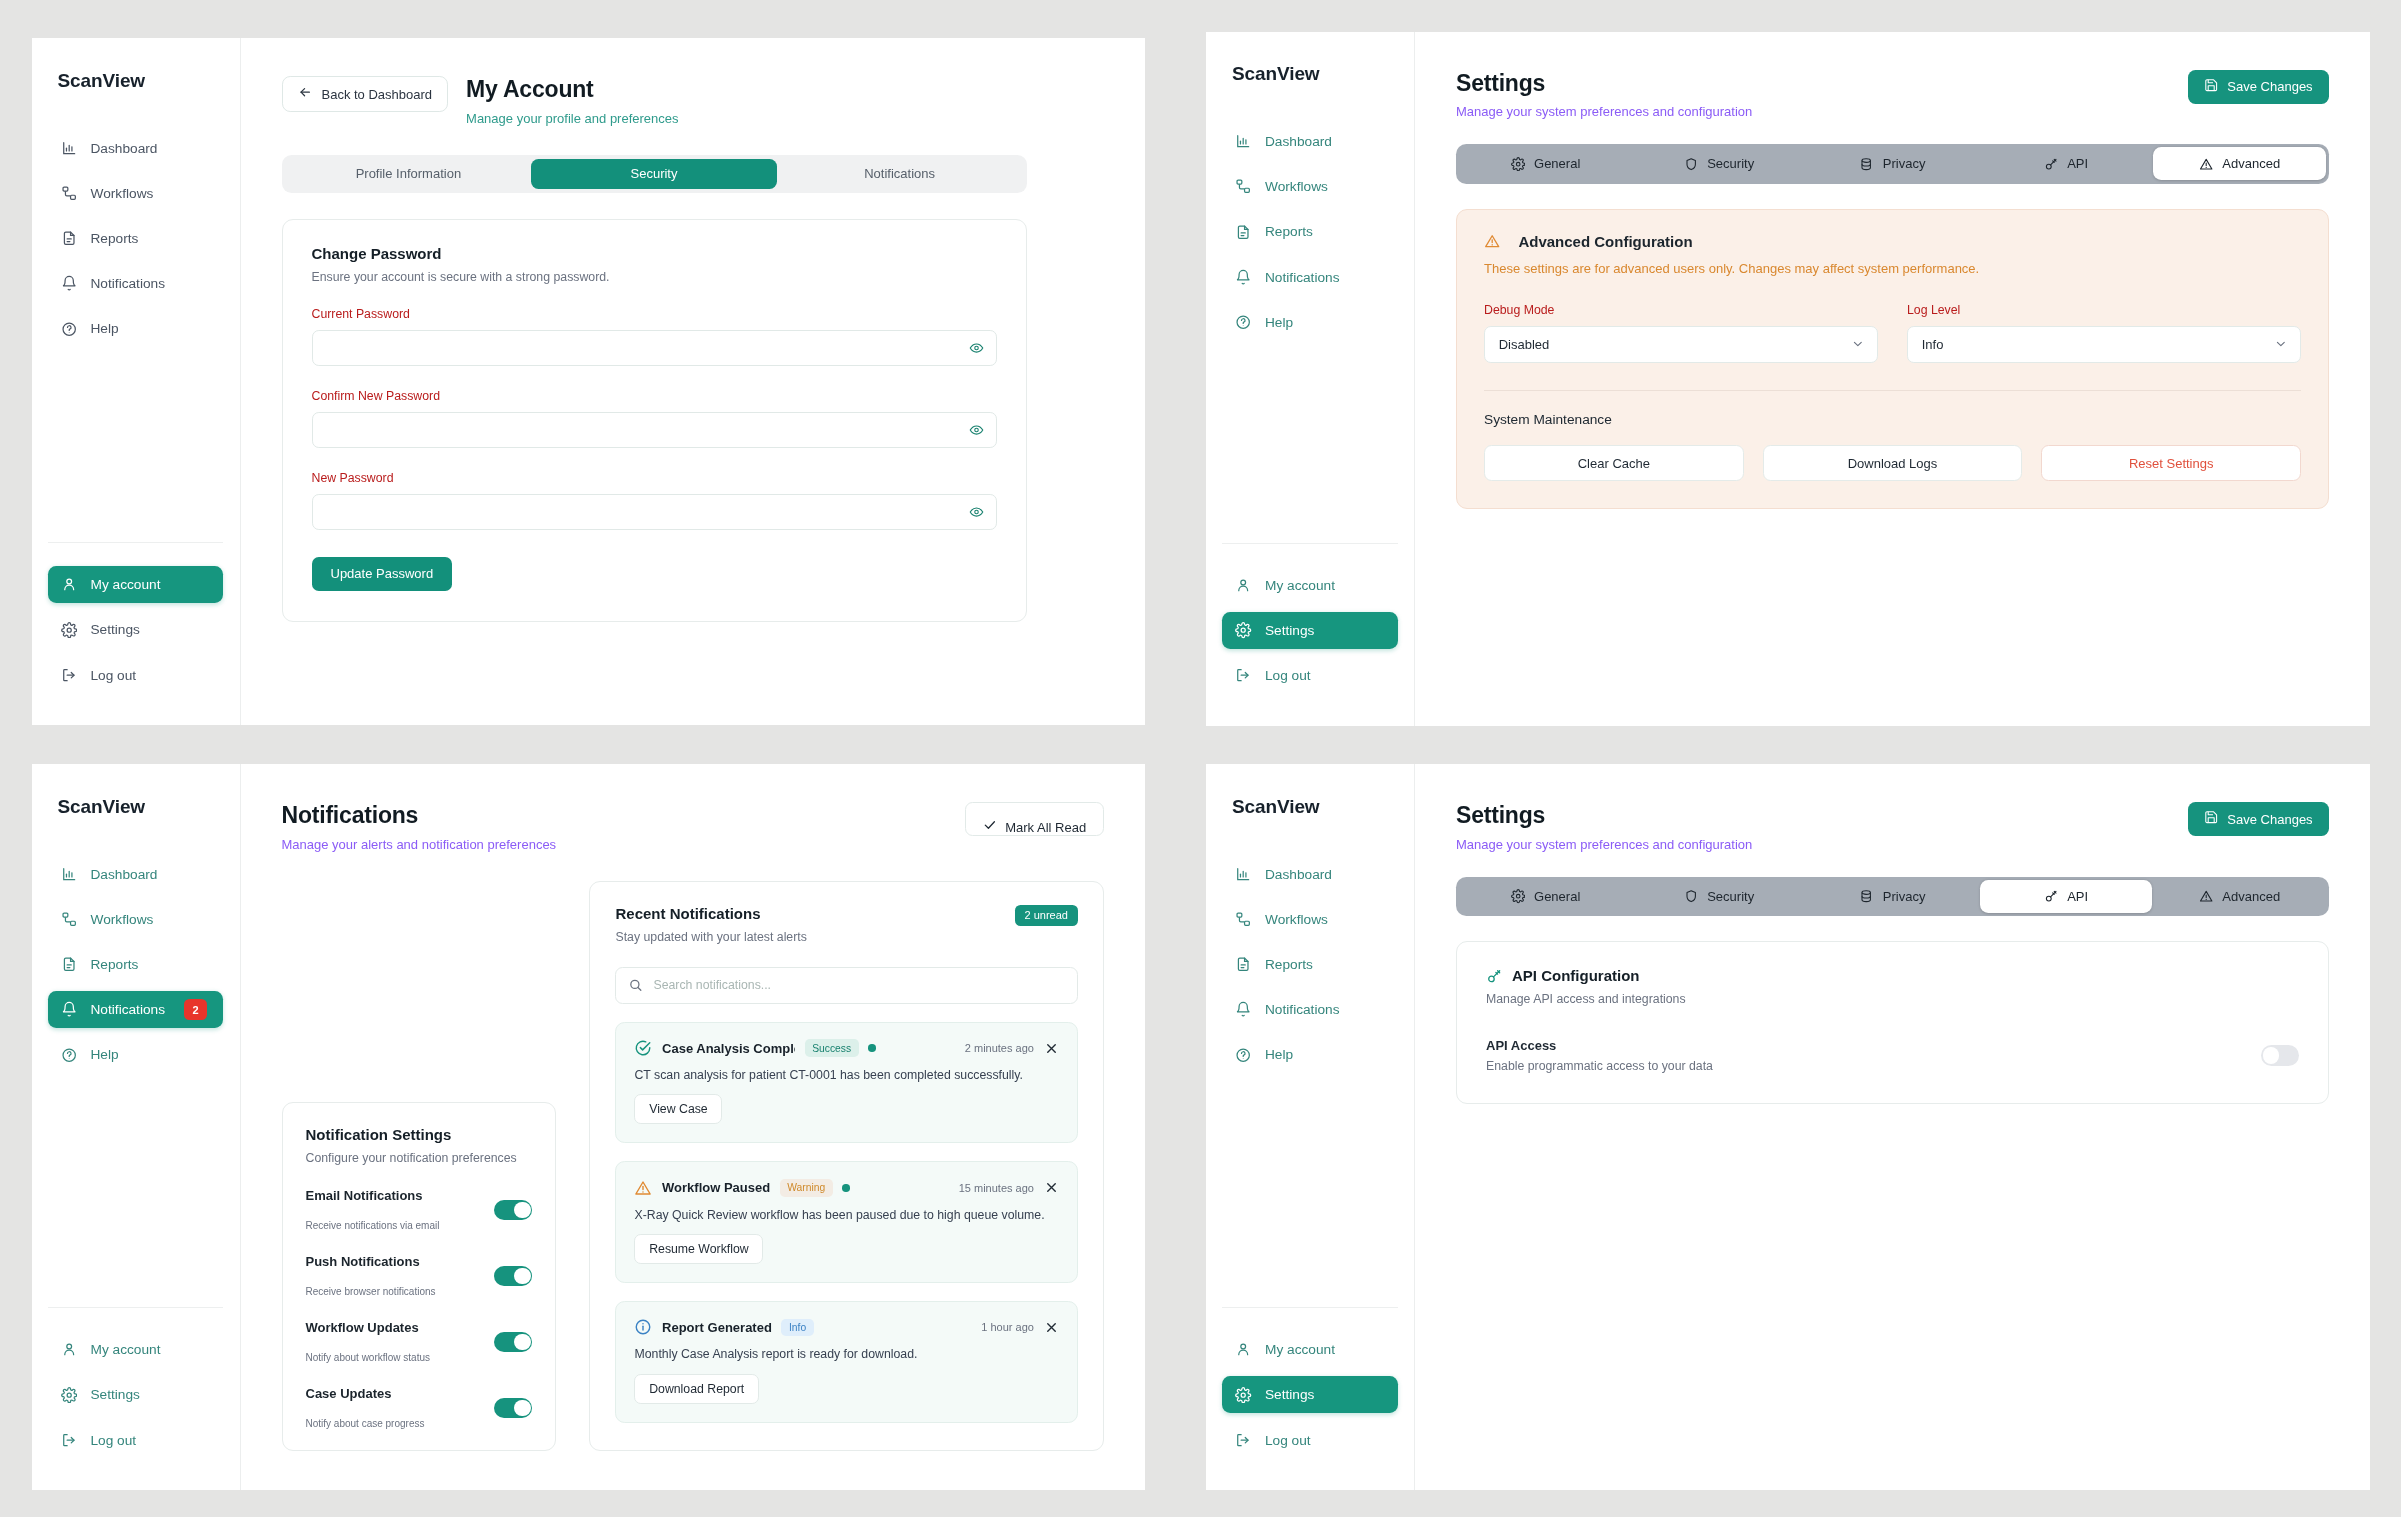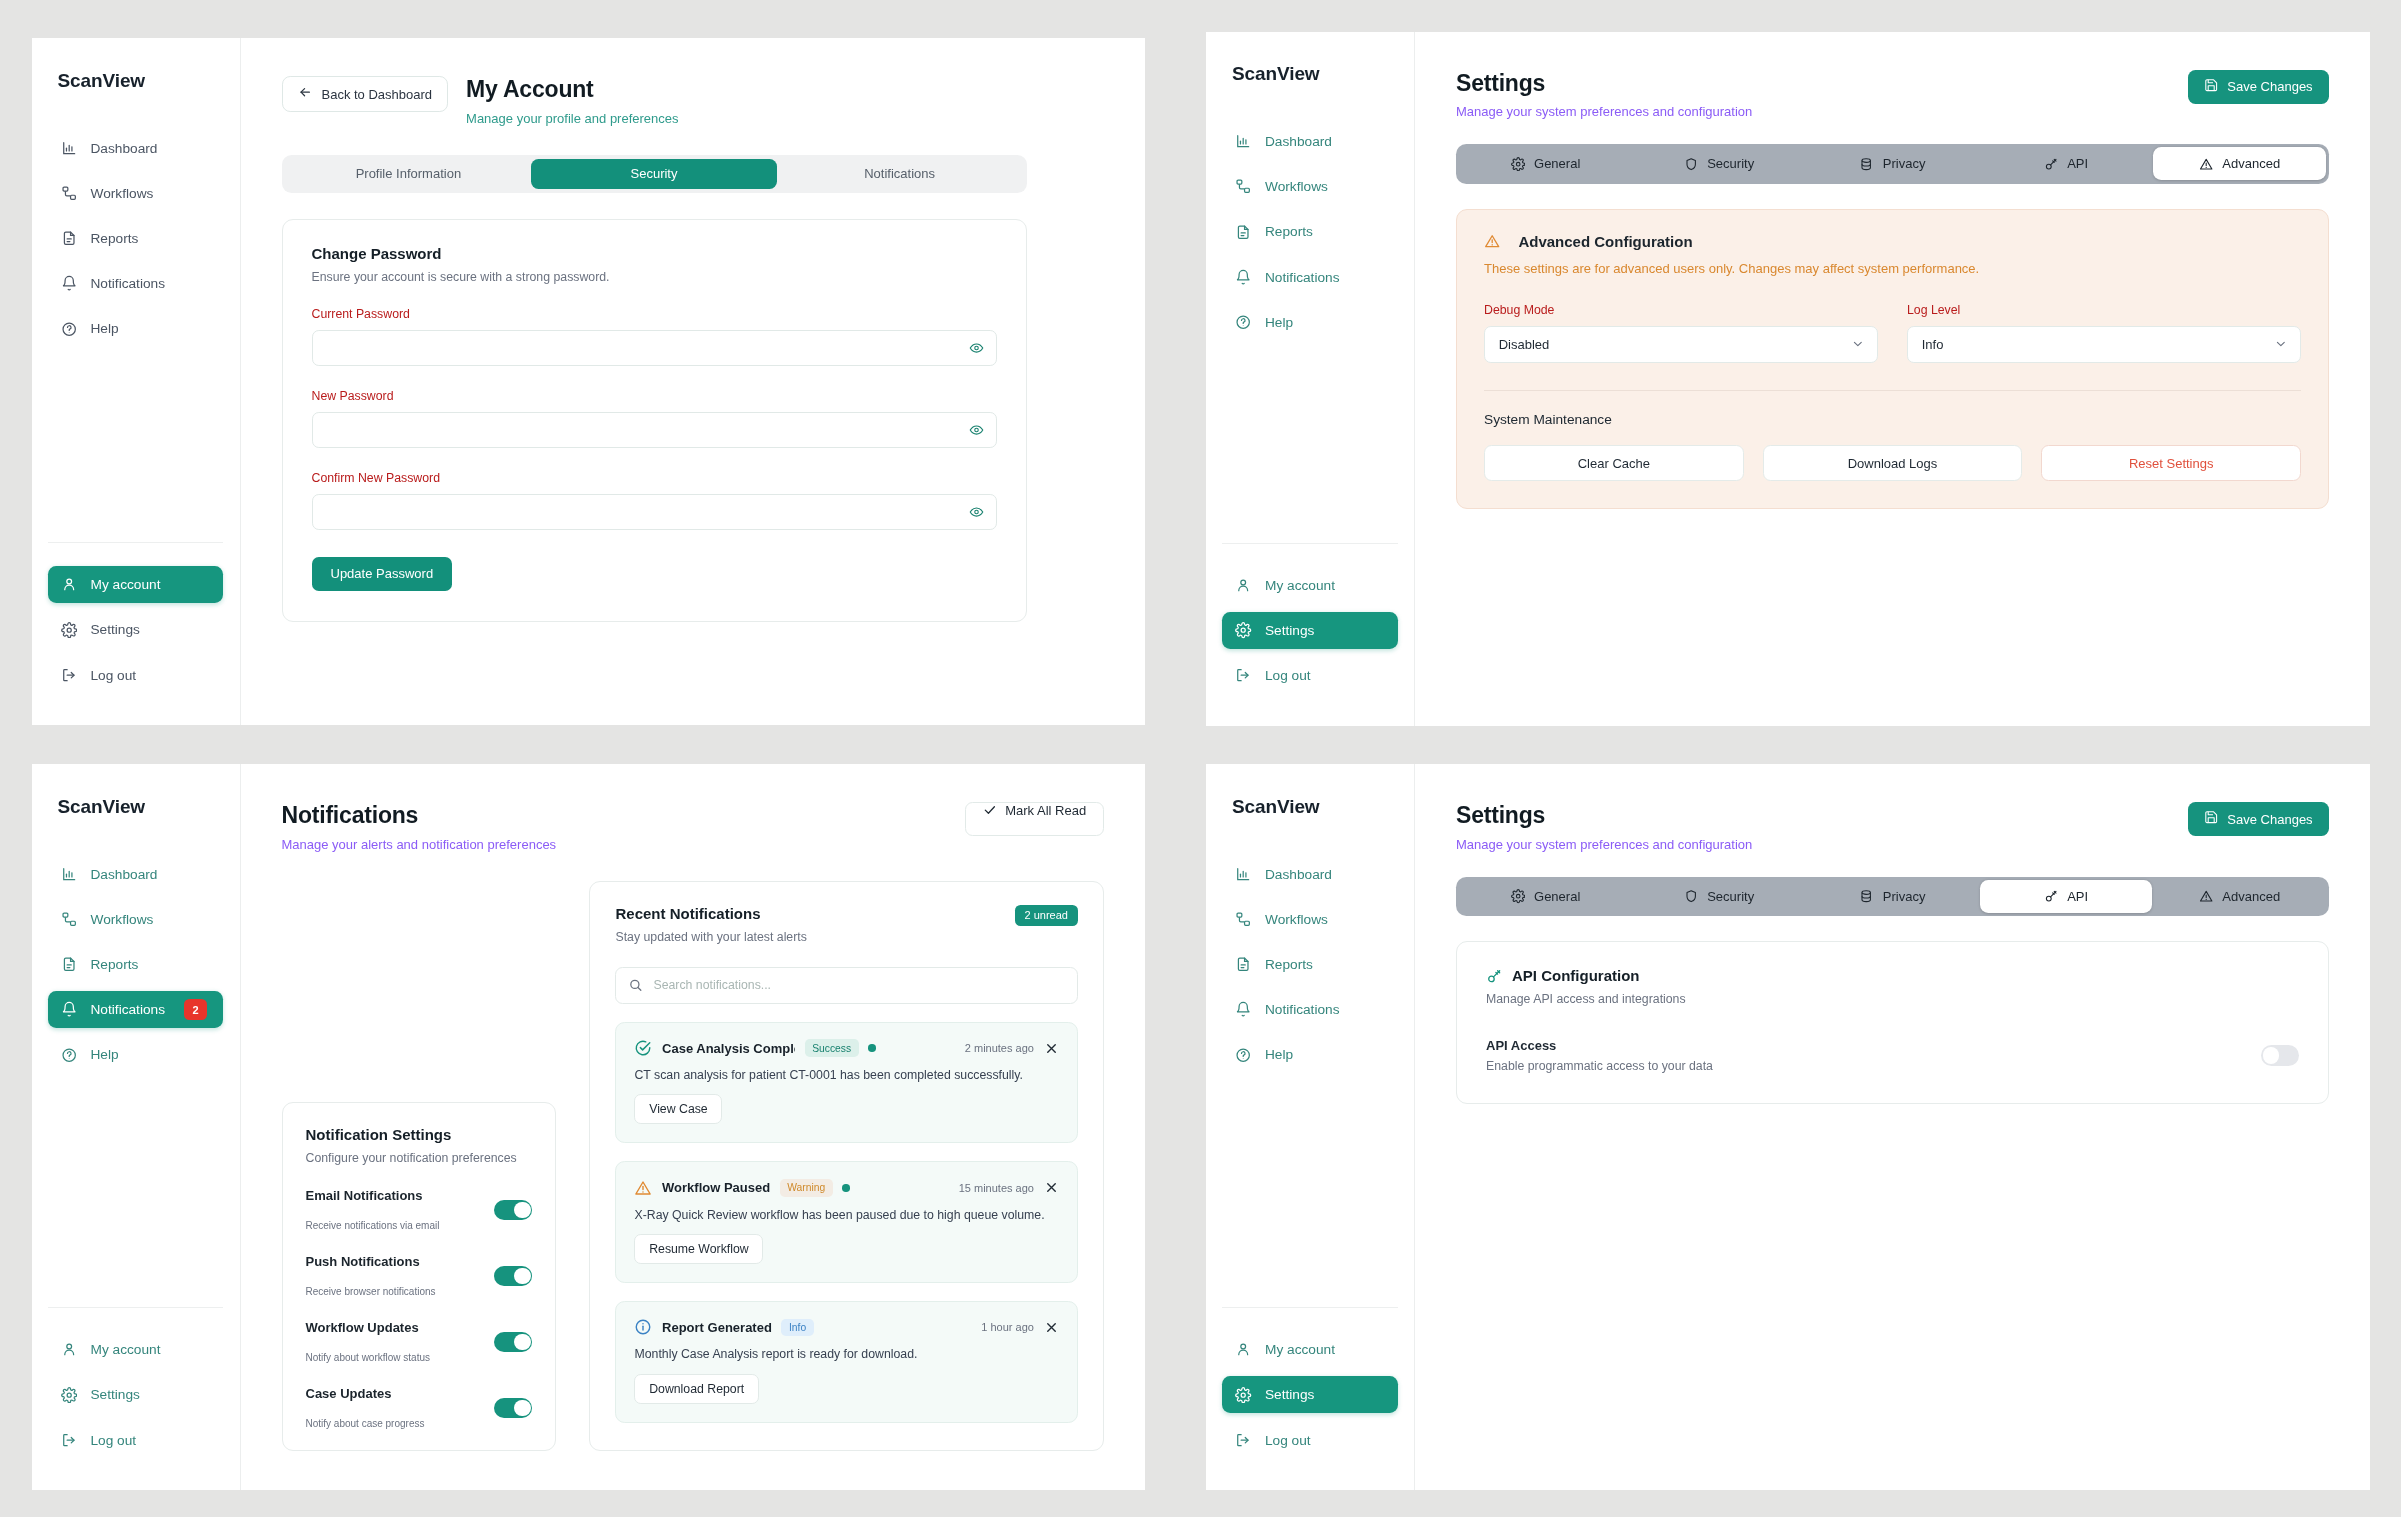--- a/index.html
+++ b/index.html
@@ -247,21 +247,21 @@
   .nitem-close { width: 15px; height: 15px; cursor: pointer; }
   .nitem-close svg { width: 15px; height: 15px; display: block; }
   .nitem-body { font-size: 12.3px; color: #374151; margin-top: 11px; }
   .nitem-btn {
     margin-top: 12.3px; background: #fff; border: 0.7px solid #e2eae8;
     border-radius: 6.8px; height: 30px; padding: 0 13.7px;
     font-size: 12.3px; color: #1f2933; cursor: pointer;
     font-family: "Liberation Sans", sans-serif;
   }
   .markbtn {
-    display: inline-flex; align-items: flex-start; gap: 9px;
+    display: inline-flex; align-items: flex-end; gap: 9px;
     background: #fff; border: 0.7px solid #e2eae8; border-radius: 7.5px;
     height: 34px; padding: 0 16.4px; font-size: 13px; color: #1f2933; cursor: pointer;
     white-space: nowrap;
   }
   .markbtn svg { width: 13.7px; height: 13.7px; }
 </style>
 </head>
 <body>
 
 <div class="stage">
@@ -386,34 +386,34 @@
             <span class="eye">
                 <svg viewBox="0 0 24 24" fill="none" stroke="#17806e" stroke-width="1.8">
                   <path d="M2 12s3.8-6.5 10-6.5S22 12 22 12s-3.8 6.5-10 6.5S2 12 2 12z"></path>
                   <circle cx="12" cy="12" r="2.8"></circle>
                 </svg>
               </span>
           </div>
         </div>
 
         <div class="field">
-          <div class="field-label">New Password</div>
+          <div class="field-label">Confirm New Password</div>
           <div class="input-wrap">
             <input class="input" type="password" placeholder="" style="">
             <span class="eye">
                 <svg viewBox="0 0 24 24" fill="none" stroke="#17806e" stroke-width="1.8">
                   <path d="M2 12s3.8-6.5 10-6.5S22 12 22 12s-3.8 6.5-10 6.5S2 12 2 12z"></path>
                   <circle cx="12" cy="12" r="2.8"></circle>
                 </svg>
               </span>
           </div>
         </div>
 
         <div class="field">
-          <div class="field-label">Confirm New Password</div>
+          <div class="field-label">New Password</div>
           <div class="input-wrap">
             <input class="input" type="password" placeholder="" style="">
             <span class="eye">
                 <svg viewBox="0 0 24 24" fill="none" stroke="#17806e" stroke-width="1.8">
                   <path d="M2 12s3.8-6.5 10-6.5S22 12 22 12s-3.8 6.5-10 6.5S2 12 2 12z"></path>
                   <circle cx="12" cy="12" r="2.8"></circle>
                 </svg>
               </span>
           </div>
         </div>

